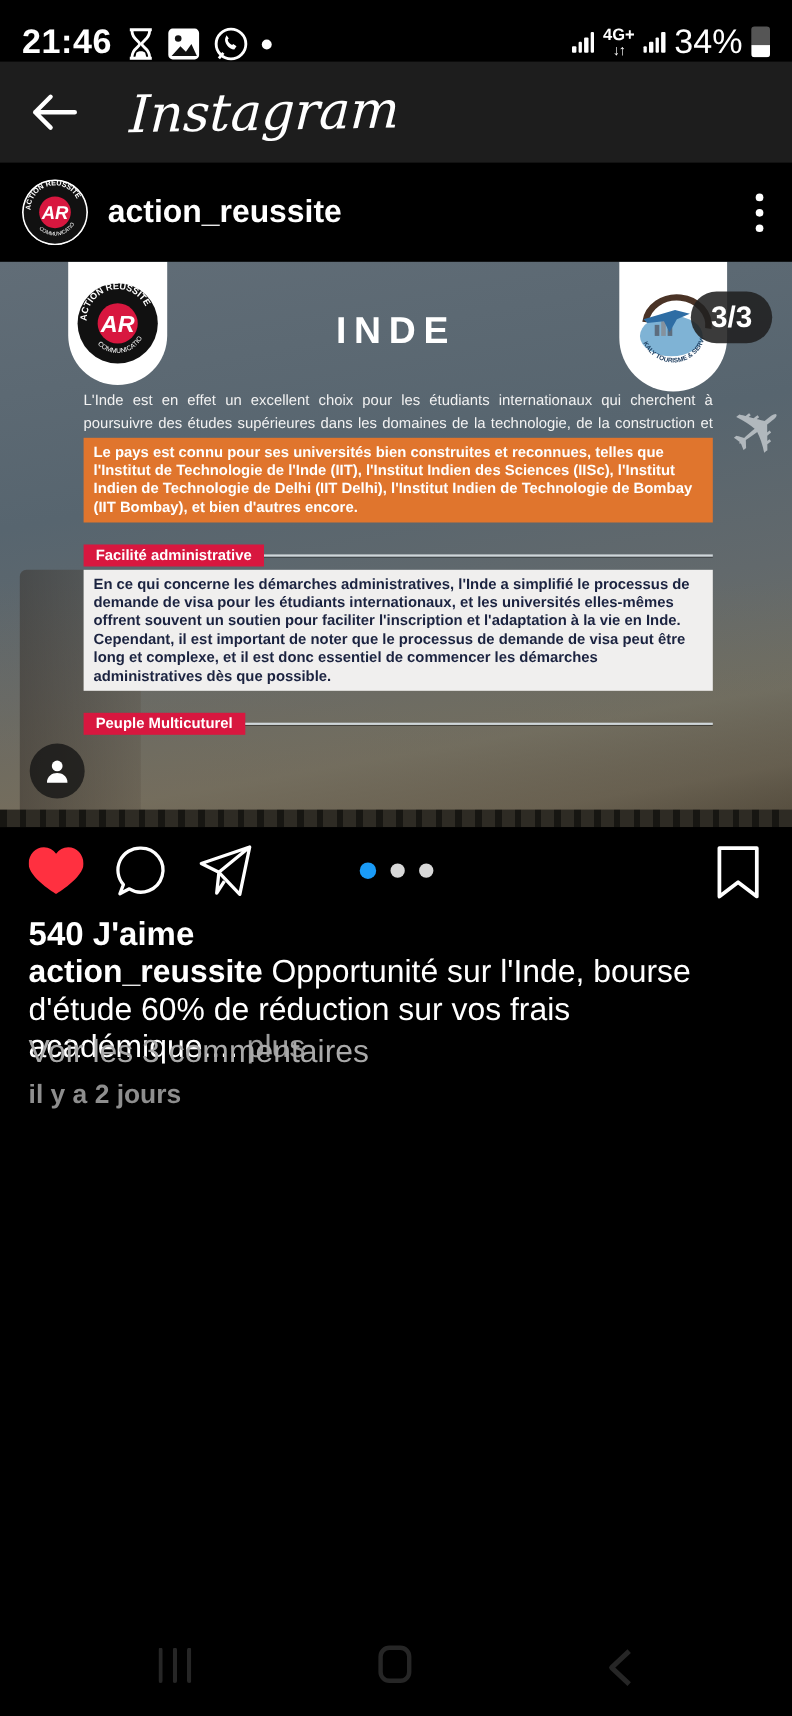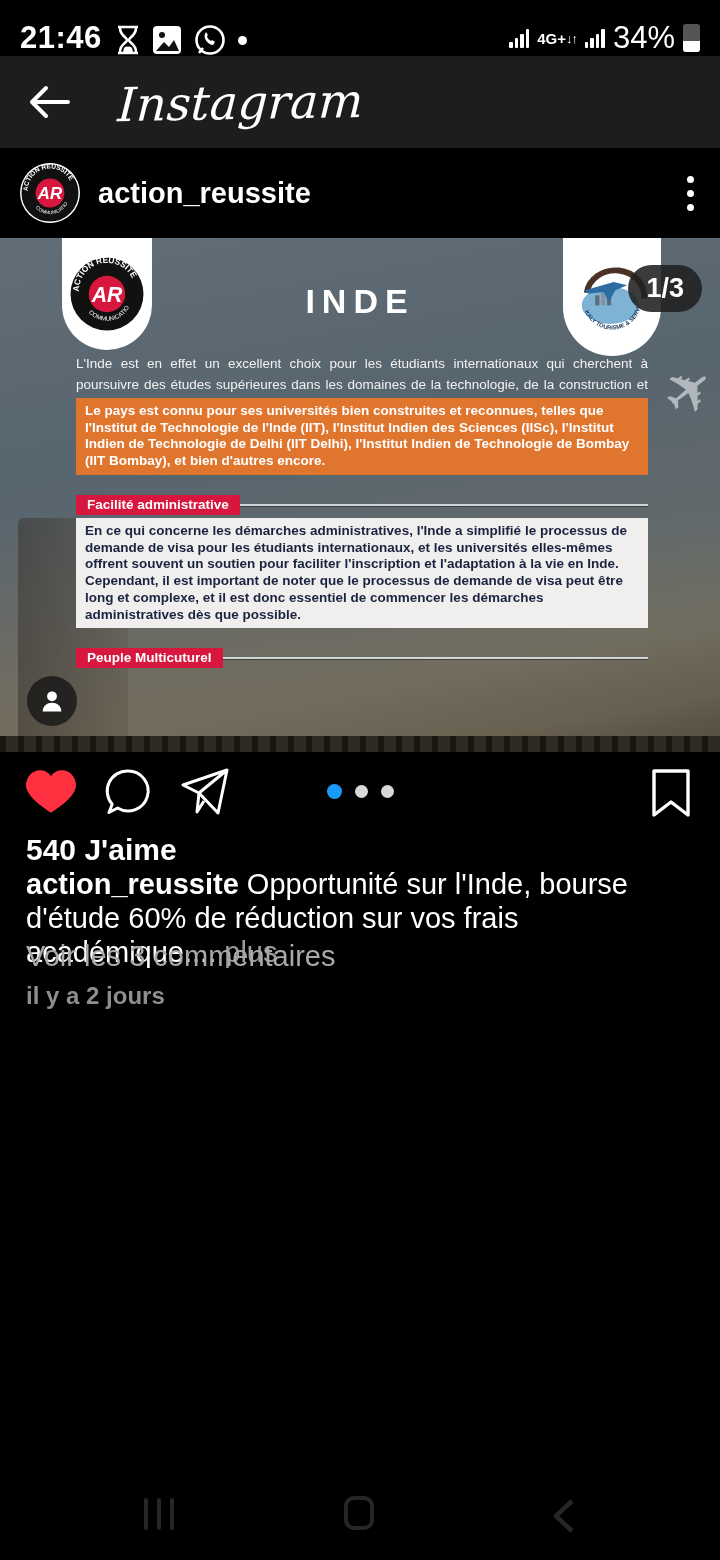--- a/index.html
+++ b/index.html
@@ -8,21 +8,21 @@
          font-family:"Liberation Sans", sans-serif; color:#fff; }
 
   
   .statusbar { position:absolute; top:0; left:0; width:720px; height:56px;
                background:#000; display:flex; align-items:flex-end; padding:0 20px; }
   .sb-time { font-size:31px; font-weight:bold; letter-spacing:0.5px; }
   .sb-left-icons { display:flex; align-items:center; gap:12px; margin-left:14px; }
   .sb-right { margin-left:auto; display:flex; align-items:center; gap:8px; }
   .sig { display:flex; align-items:flex-end; gap:2px; height:20px; }
   .sig span { width:3.5px; background:#fff; border-radius:1px; display:block; }
-  .net4g { display:flex; flex-direction:row; align-items:center; line-height:1; }
+  .net4g { display:flex; flex-direction:column; align-items:center; line-height:1; }
   .net4g .t { font-size:15px; font-weight:bold; }
   .net4g .a { font-size:13px; letter-spacing:-1px; }
   .sb-batt-pct { font-size:31px; font-weight:normal; }
   .battery { width:17px; height:28px; border-radius:3px; background:#555; position:relative; overflow:hidden; }
   .battery .fill { position:absolute; bottom:0; left:0; width:100%; height:40%; background:#fff; }
 
   
   .appheader { position:absolute; top:56px; left:0; width:720px; height:92px;
                background:#1d1d1d; display:flex; align-items:center; }
   .back-arrow { width:46px; height:40px; margin-left:26px; cursor:pointer; }
@@ -216,21 +216,21 @@
       <path d="M18 42 l34-10 16 4 -14 6 -8 14 -6-12 -18 2 z" fill="#2e6da4"></path>
       <defs>
           <path id="arcK" d="M 16 62 A 35 35 0 0 0 84 62"></path>
         </defs>
       <text font-size="7" fill="#1a3a5c" font-family="Liberation Sans, sans-serif" font-weight="bold">
         <textPath href="#arcK" startOffset="6%">KALY TOURISME &amp; SERVICES SARL</textPath>
       </text>
     </svg>
   </div>
 
-  <span class="carousel-pill">1/3</span>
+  <span class="carousel-pill">3/3</span>
 
   <div class="inde-title">INDE</div>
 
   <p class="img-intro">L'Inde est en effet un excellent choix pour les étudiants internationaux qui cherchent à poursuivre des études supérieures dans les domaines de la technologie, de la construction et d'autres domaines connexes.</p>
 
   <div class="sections">
     <div class="sec-box" style="background:#e0752d">Le pays est connu pour ses universités bien construites et reconnues, telles que l'Institut de Technologie de l'Inde (IIT), l'Institut Indien des Sciences (IISc), l'Institut Indien de Technologie de Delhi (IIT Delhi), l'Institut Indien de Technologie de Bombay (IIT Bombay), et bien d'autres encore.</div>
 
 
     <div class="sec-labelrow">

